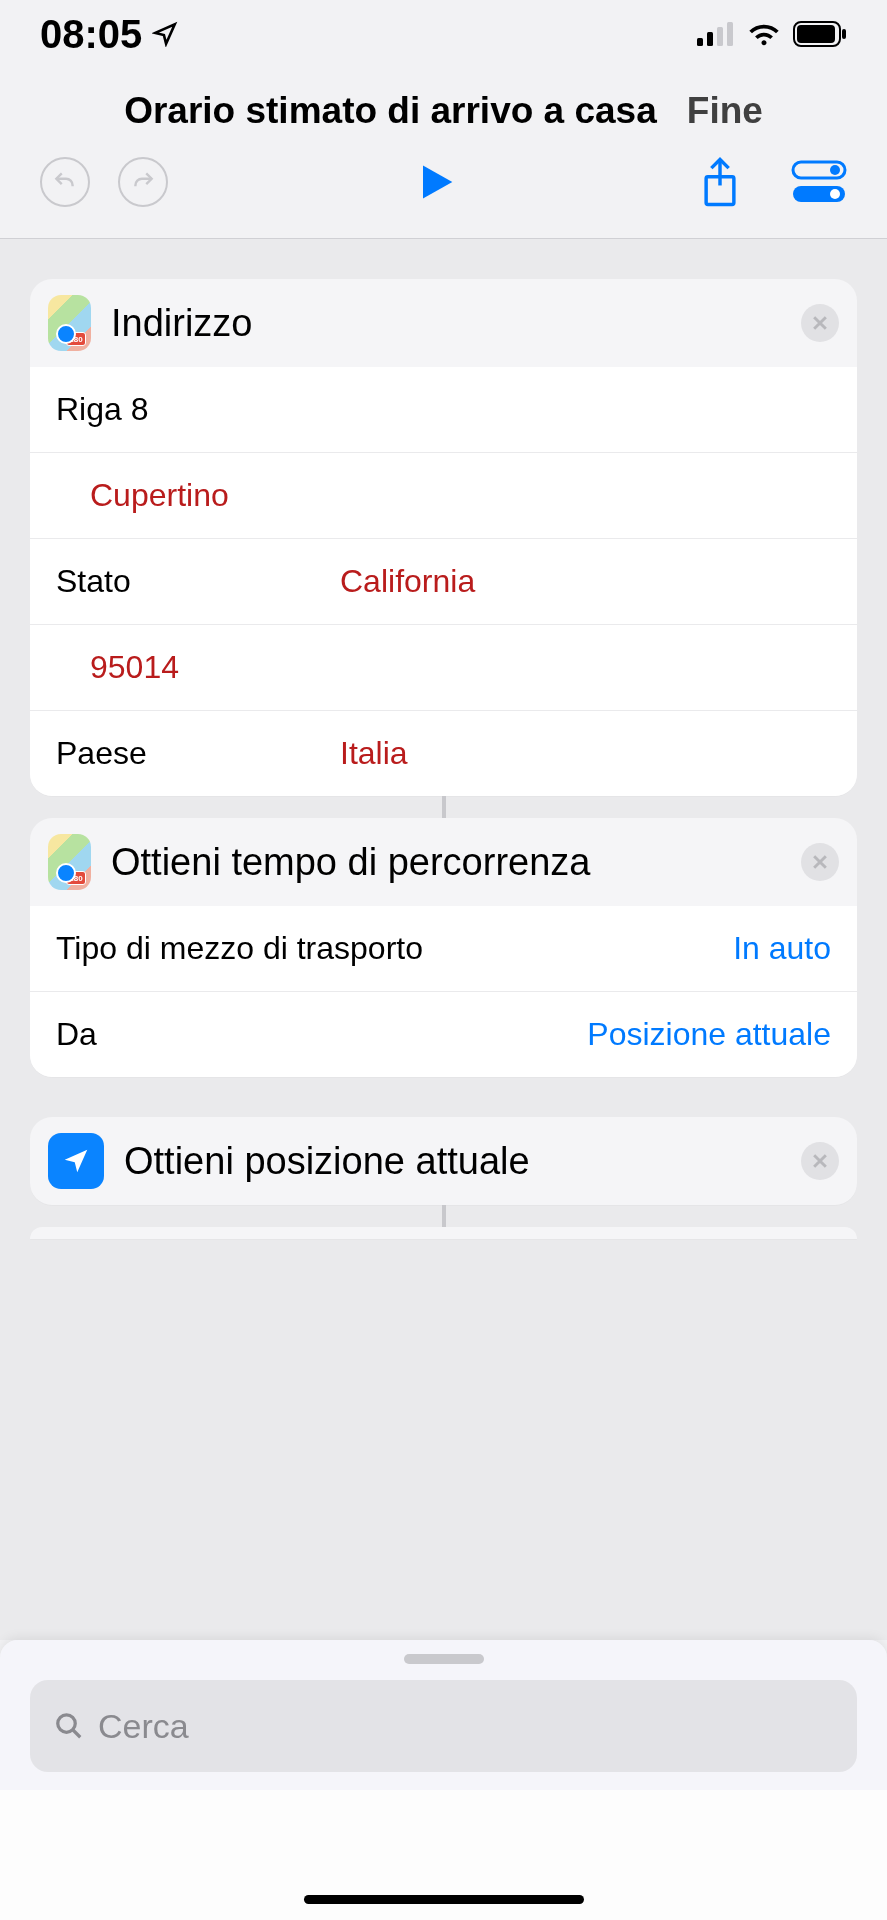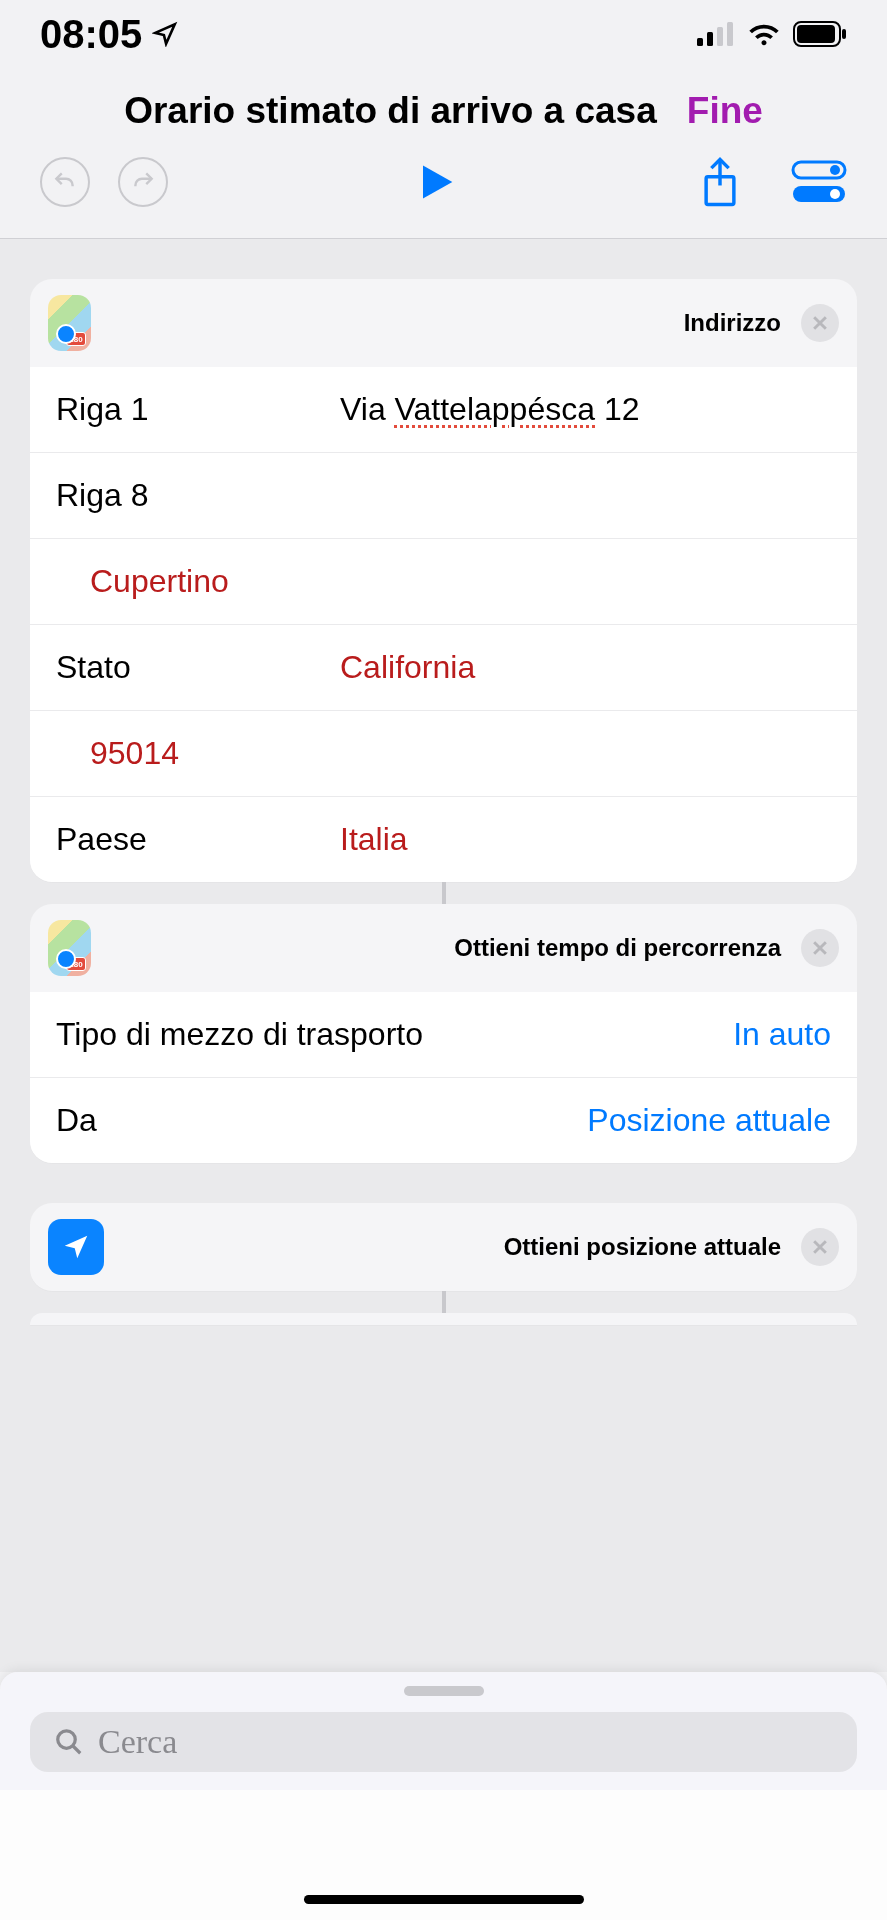--- a/index.html
+++ b/index.html
@@ -7,60 +7,60 @@
   body { display:flex; flex-direction:column; overflow:hidden; }
 
   
   .status-bar { height:60px; padding:8px 40px 0 40px; display:flex; justify-content:space-between; align-items:center; font-size:40px; font-weight:600; }
   .status-left { display:flex; align-items:center; gap:10px; }
   .status-right { display:flex; align-items:center; gap:12px; }
 
   
   .header { padding:30px 40px 24px 40px; display:flex; align-items:center; justify-content:center; gap:30px; }
   .header-title { font-size:37px; font-weight:700; }
-  .header-done { font-size:37px; font-weight:600; color:#a21caf; }
+  .header-done { font-size:37px; font-weight:600; color:#404040; }
 
   
   .toolbar { padding:0 40px 30px 40px; display:flex; align-items:center; border-bottom:1px solid #d0d0d4;}
   .tb-left { display:flex; gap:28px; }
   .tb-center { flex:1; display:flex; justify-content:center; }
   .tb-right { display:flex; gap:50px; align-items:center;}
   .circ-btn { width:50px; height:50px; border-radius:50%; border:2px solid #c9c9cd; display:flex; align-items:center; justify-content:center; color:#c9c9cd;}
   .play { color:#007aff; }
   .share, .toggle { color:#007aff; }
 
   
   .content { flex:1; padding:40px 30px 0 30px; display:flex; flex-direction:column; align-items:stretch; background:#eaeaec; overflow:hidden;}
   .card { background:#f5f5f7; border-radius:22px; box-shadow:0 1px 0 rgba(0,0,0,.02);}
   .card-header { display:flex; align-items:center; padding:16px 18px; gap:20px;}
   .app-icon { width:43px; height:56px; border-radius:13px; background:linear-gradient(135deg,#f7e7a0 0 25%, #b7e2a0 25% 50%, #a0d7f0 50% 75%, #f0b0a0 75% 100%); position:relative; overflow:hidden;}
   .app-icon::after{content:"";position:absolute;left:8px;bottom:7px;width:16px;height:16px;border-radius:50%;background:#0a84ff;border:2px solid #fff;}
   .app-icon .badge{position:absolute;right:5px;bottom:5px;width:20px;height:14px;border-radius:3px;background:#e34b3c;display:flex;align-items:center;justify-content:center;color:#fff;font-size:8px;font-weight:700;border:1.5px solid #fff;}
   .loc-icon { width:56px; height:56px; border-radius:13px; background:#0a84ff; display:flex; align-items:center; justify-content:center;}
-  .card-title { font-size:24px; font-weight:700; flex:1;text-align:right;}
+  .card-title { font-size:38px; font-weight:400; flex:1;}
   .close-dot { width:38px; height:38px; border-radius:50%; background:#e1e1e4; display:flex; align-items:center; justify-content:center;}
   .close-dot svg { stroke:#b8b8bc; }
 
   .rows { background:#fff; border-bottom-left-radius:22px; border-bottom-right-radius:22px;}
   .row { display:flex; align-items:center; padding:24px 26px; font-size:32px;}
   .rows .row + .row { border-top:1px solid #eaeaec; }
   .row-label { font-weight:400; }
   .row-value { flex:1; text-align:left; padding-left:34px; }
   .row-value.placeholder { color:#b91c1c;}
   .row-value.link { color:#007aff; text-align:right; padding-left:10px;}
   .spell{ text-decoration: underline dotted #e34b3c; text-decoration-thickness:3px; text-underline-offset:5px;}
   .addr-rows .row-label { width:250px; }
 
   .connector { width:4px; height:22px; background:#c8c8cc; align-self:center;}
   .gap { height:40px; }
 
   
   .panel { background:rgba(245,245,250,0.96); border-top-left-radius:18px; border-top-right-radius:18px; box-shadow:0 -2px 12px rgba(0,0,0,.08); padding:14px 30px 18px 30px;}
   .grabber { width:80px; height:10px; background:#c9c9cd; border-radius:5px; margin:0 auto 16px auto;}
-  .search { background:#e3e3e7; border-radius:18px; height:60px; display:flex; align-items:center; padding:0 24px; gap:14px; color:#8a8a8f; font-size:34px;font-family:Liberation Serif, serif;}
+  .search { background:#e3e3e7; border-radius:18px; height:92px; display:flex; align-items:center; padding:0 24px; gap:14px; color:#8a8a8f; font-size:34px;}
   .kbd-area{ height:130px; background:#fdfdfd; position:relative;}
   .home-ind { position:absolute; bottom:16px; left:50%; transform:translateX(-50%); width:280px; height:9px; background:#000; border-radius:5px;}
 </style>
 </head>
 <body>
 
 <div class="status-bar">
   <div class="status-left">
     <span>08:05</span>
     <svg width="26" height="26" viewBox="0 0 24 24" fill="none" stroke="#000" stroke-width="2.4">
@@ -134,24 +134,20 @@
         </div>
       <div class="card-title">Indirizzo</div>
       <div class="close-dot">
         <svg width="20" height="20" viewBox="0 0 24 24" fill="none" stroke-width="3.5">
             <path d="M5 5l14 14M19 5L5 19"></path>
           </svg>
       </div>
     </div>
     <div class="rows addr-rows">
       <div class="row">
-        <span class="row-label">Riga 1</span>
-        <span class="row-value"><span>Via </span><span class="spell">Vattelappésca</span><span> 12</span></span>
-      </div>
-      <div class="row">
         <span class="row-label">Riga 8</span>
         <span class="row-value"></span>
       </div>
       <div class="row">
         <span class="row-value placeholder">Cupertino</span>
       </div>
       <div class="row">
         <span class="row-label">Stato</span>
         <span class="row-value placeholder">California</span>
       </div>

